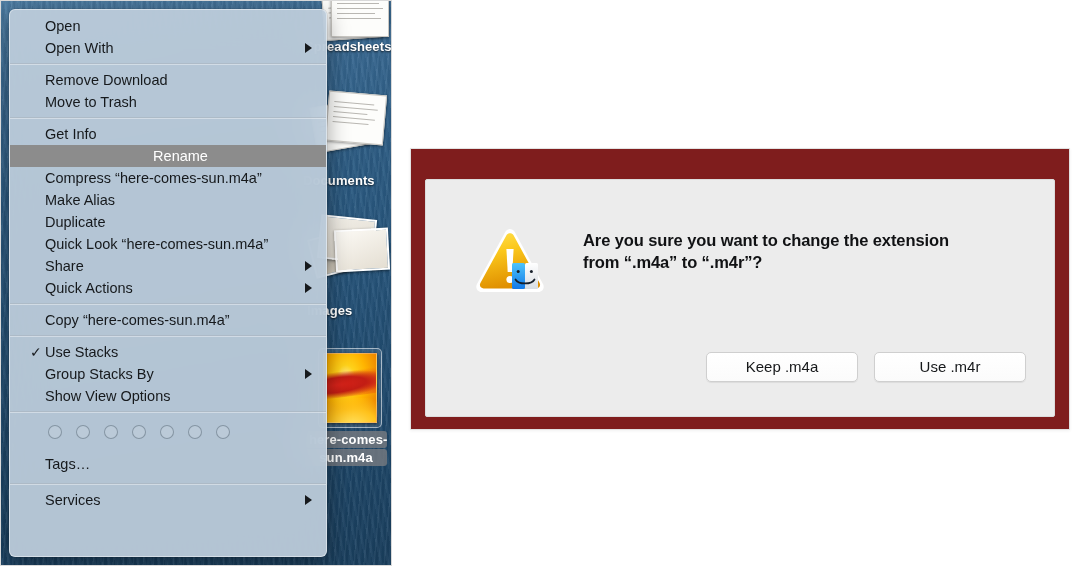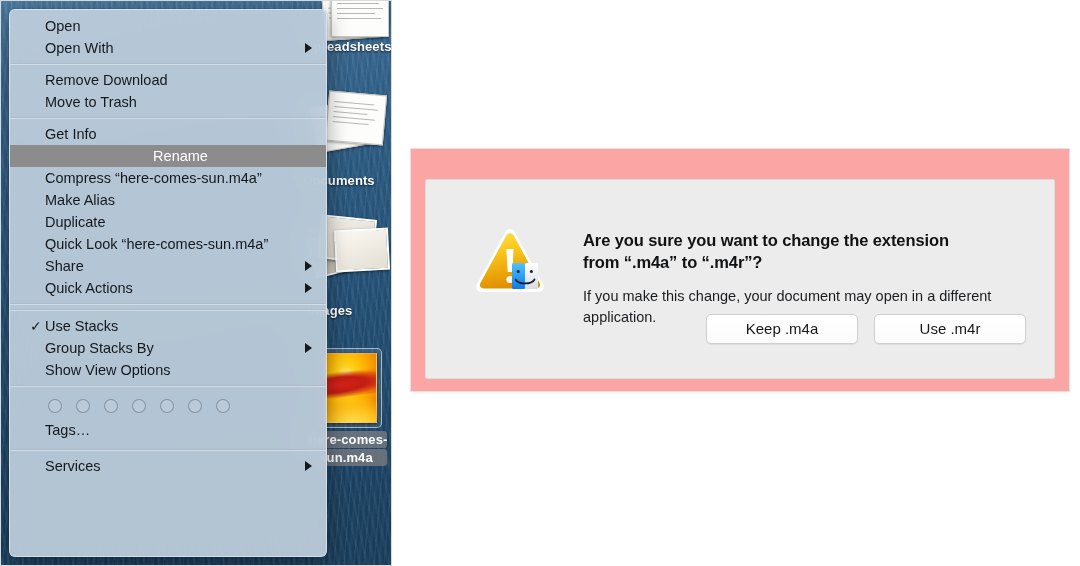--- a/index.html
+++ b/index.html
@@ -205,22 +205,22 @@
     background: rgba(255,255,255,0.10);
     box-sizing: border-box;
   }
 
   
   #dialog-frame {
     position: absolute;
     left: 410px;
     top: 148px;
     width: 660px;
-    height: 244px;
-    background: #fca5a5;
+    height: 282px;
+    background: #7f1d1d;
     border: 1px solid #e2e2e2;
     box-sizing: border-box;
     box-shadow: 0 1px 3px rgba(0,0,0,0.06);
   }
   #dialog-sheet {
     position: absolute;
     left: 14px;
     top: 30px;
     right: 14px;
     bottom: 12px;
@@ -381,20 +381,23 @@
       <span>Share</span>
       <span class="arrow"></span>
     </div>
     <div class="menu-item">
       <span>Quick Actions</span>
       <span class="arrow"></span>
     </div>
 
     <div class="menu-sep"></div>
 
+    <div class="menu-item">
+      <span>Copy “here-comes-sun.m4a”</span>
+    </div>
 
     <div class="menu-sep"></div>
 
     <div class="menu-item">
       <span class="check">✓</span>
       <span>Use Stacks</span>
     </div>
     <div class="menu-item">
       <span>Group Stacks By</span>
       <span class="arrow"></span>
@@ -407,21 +410,21 @@
 
     <div id="tag-row">
       <span class="tag-dot"></span>
       <span class="tag-dot"></span>
       <span class="tag-dot"></span>
       <span class="tag-dot"></span>
       <span class="tag-dot"></span>
       <span class="tag-dot"></span>
       <span class="tag-dot"></span>
     </div>
-    <div class="menu-item" style="margin-top:0;">
+    <div class="menu-item" style="margin-top:8px;">
       <span>Tags…</span>
     </div>
 
     <div class="menu-sep" style="margin-top:8px;"></div>
 
     <div class="menu-item">
       <span>Services</span>
       <span class="arrow"></span>
     </div>
 
@@ -461,21 +464,20 @@
           <rect x="13" y="0" width="13" height="26" rx="1.5" fill="url(#finderRight)"></rect>
           <circle cx="6.2" cy="8.5" r="1.5" fill="#17202b"></circle>
           <circle cx="19.4" cy="8.5" r="1.5" fill="#17202b"></circle>
           <path d="M3.5 16.5 C6.5 21.8 19.5 21.8 22.5 16.5" stroke="#17202b" stroke-width="1.7" fill="none" stroke-linecap="round"></path>
         </g>
       </svg>
     </div>
 
     <div id="dialog-text">
       <div id="dialog-headline">Are you sure you want to change the extension from “.m4a” to “.m4r”?</div>
-      <div id="dialog-body">If you make this change, your document may open in a different application.</div>
     </div>
 
     <div id="dialog-buttons">
       <div class="dlg-btn">Keep .m4a</div>
       <div class="dlg-btn">Use .m4r</div>
     </div>
 
   </div>
 </div>
 

